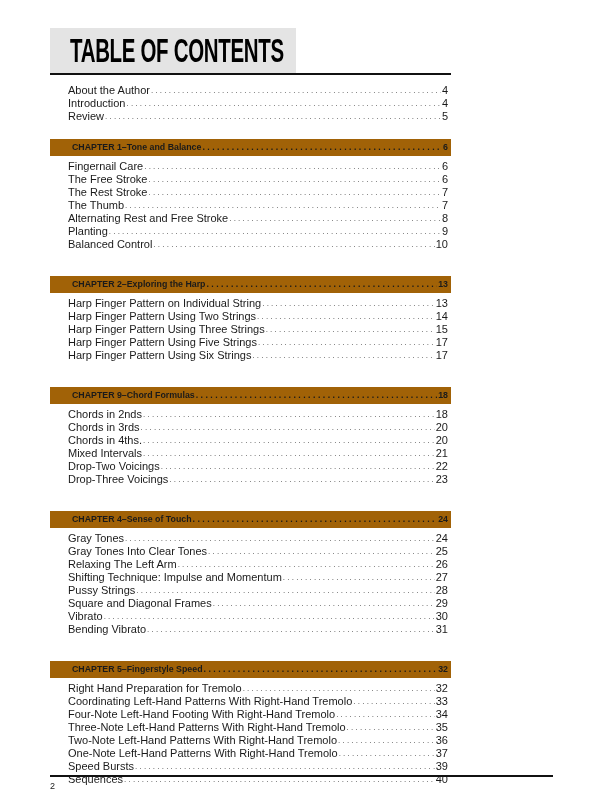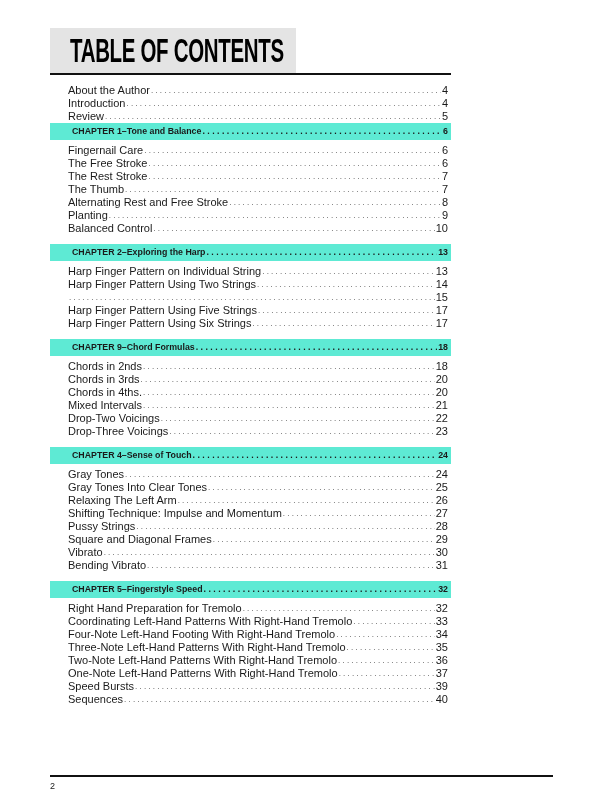--- a/index.html
+++ b/index.html
@@ -12,22 +12,22 @@
                 color:#000; white-space:nowrap; }
   .title-rule { position:absolute; left:50px; top:73px; width:401px; height:2px; background:#111; }
   .toc { position:absolute; left:50px; top:84px; width:401px; }
   .entry { display:flex; align-items:flex-end; height:13px; line-height:13px; font-size:11px;
            padding-left:18px; padding-right:3px; }
   .entry .t { white-space:nowrap; }
   .entry .dots { flex:1; overflow:hidden; white-space:nowrap; margin:0 1px; color:#333;
                  letter-spacing:2.2px; font-size:8px; }
   .entry .dots::before { content:". . . . . . . . . . . . . . . . . . . . . . . . . . . . . . . . . . . . . . . . . . . . . . . . . . . . . . . . . . . . . . . . . . . . . . . . . . . . . . . . . . . . . . . . . . . . . . . . . . . . . . . . . . . . . . . . . . . . . . . . . . . . . . . . . . . ."; letter-spacing:0; }
   .entry .p { white-space:nowrap; text-align:right; }
-  .chapter { display:flex; align-items:baseline; height:17px; line-height:17px; background:#5eead4;
-             font-weight:bold; font-size:8.8px; padding-left:22px; padding-right:3px; margin:0 0 4px 0; }
+  .chapter { display:flex; align-items:baseline; height:17px; line-height:17px; background:#a16207;
+             font-weight:bold; font-size:8.8px; padding-left:22px; padding-right:3px; margin:16px 0 4px 0; }
   .chapter .t { white-space:nowrap; }
   .chapter .dots { flex:1; overflow:hidden; white-space:nowrap; margin:0 1px; }
   .chapter .dots::before { content:". . . . . . . . . . . . . . . . . . . . . . . . . . . . . . . . . . . . . . . . . . . . . . . . . . . . . . . . . . . . . . . . . . . . . . . . . . . . . . . . . . . . . ."; }
   .gap { height:9px; }
   .footer-rule { position:absolute; left:50px; top:775px; width:503px; height:1.5px; background:#111; }
   .page-num { position:absolute; left:50px; top:781px; font-size:9px; color:#222; }
 </style>
 </head>
 <body>
 
@@ -105,20 +105,21 @@
         <span class="t">Harp Finger Pattern on Individual String</span>
         <span class="dots"></span>
         <span class="p">13</span>
       </div>
       <div class="entry">
         <span class="t">Harp Finger Pattern Using Two Strings</span>
         <span class="dots"></span>
         <span class="p">14</span>
       </div>
       <div class="entry">
+        <span class="t">Harp Finger Pattern Using Three Strings</span>
         <span class="dots"></span>
         <span class="p">15</span>
       </div>
       <div class="entry">
         <span class="t">Harp Finger Pattern Using Five Strings</span>
         <span class="dots"></span>
         <span class="p">17</span>
       </div>
       <div class="entry">
         <span class="t">Harp Finger Pattern Using Six Strings</span>

